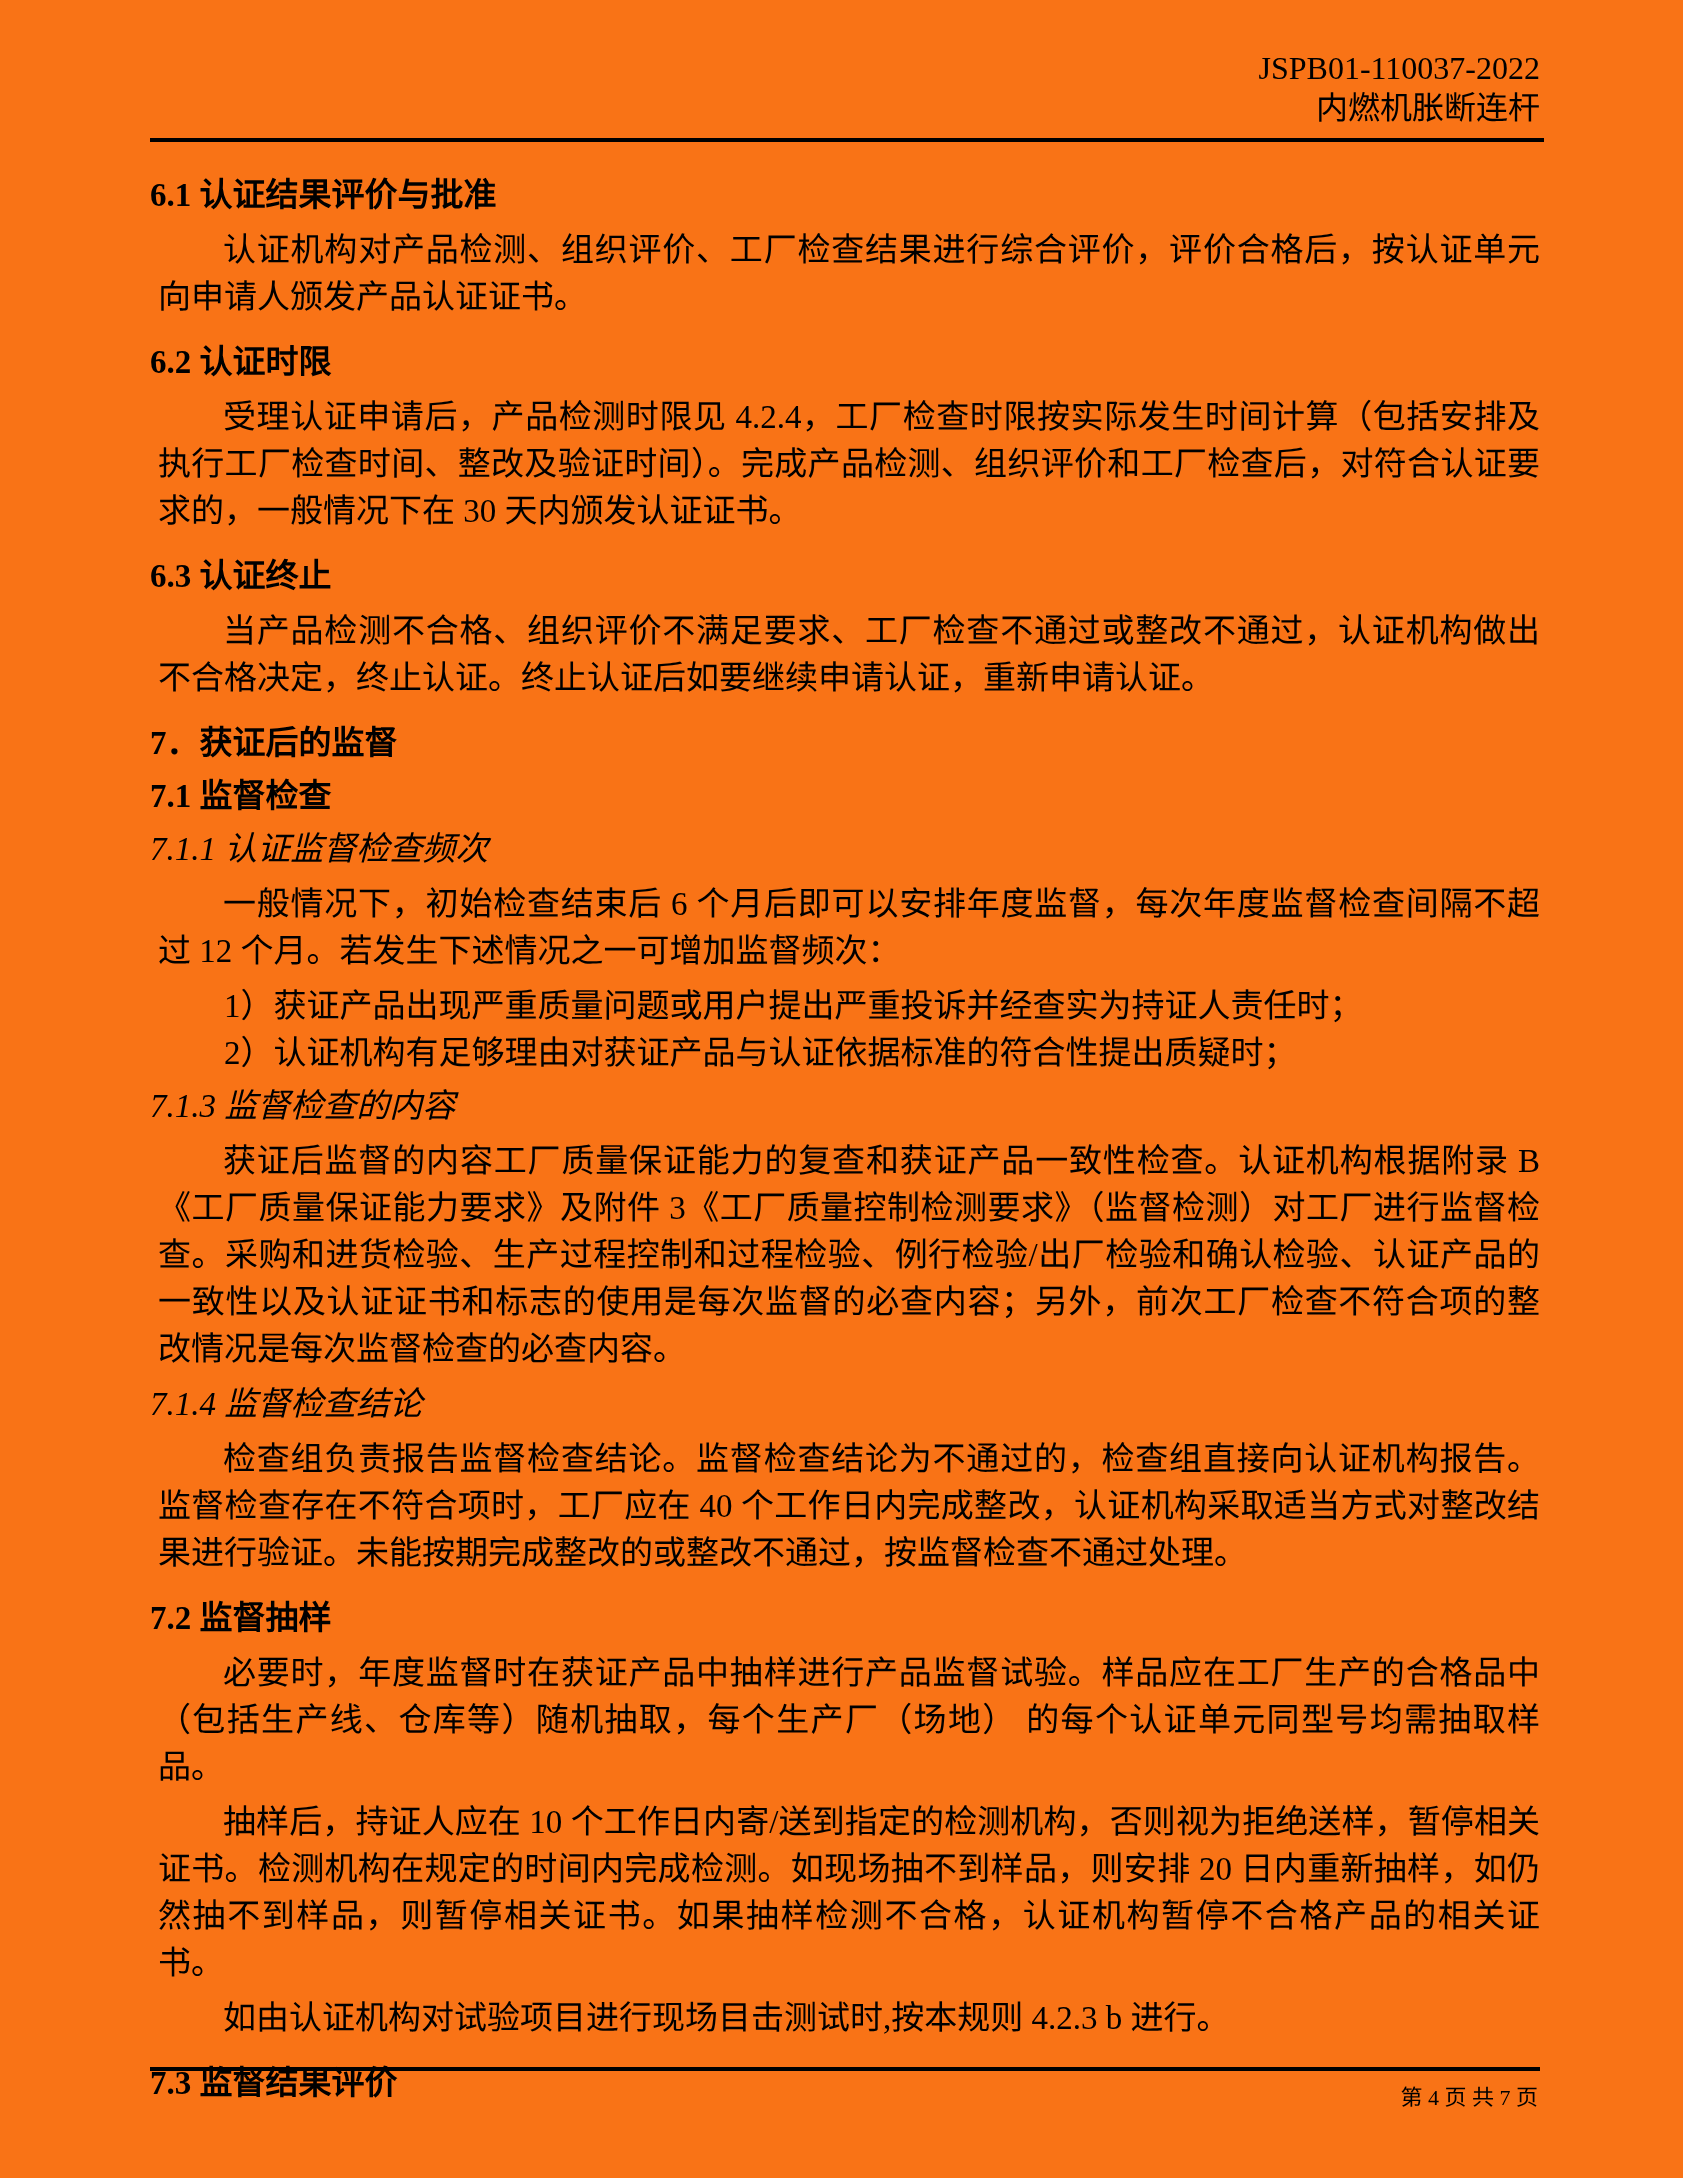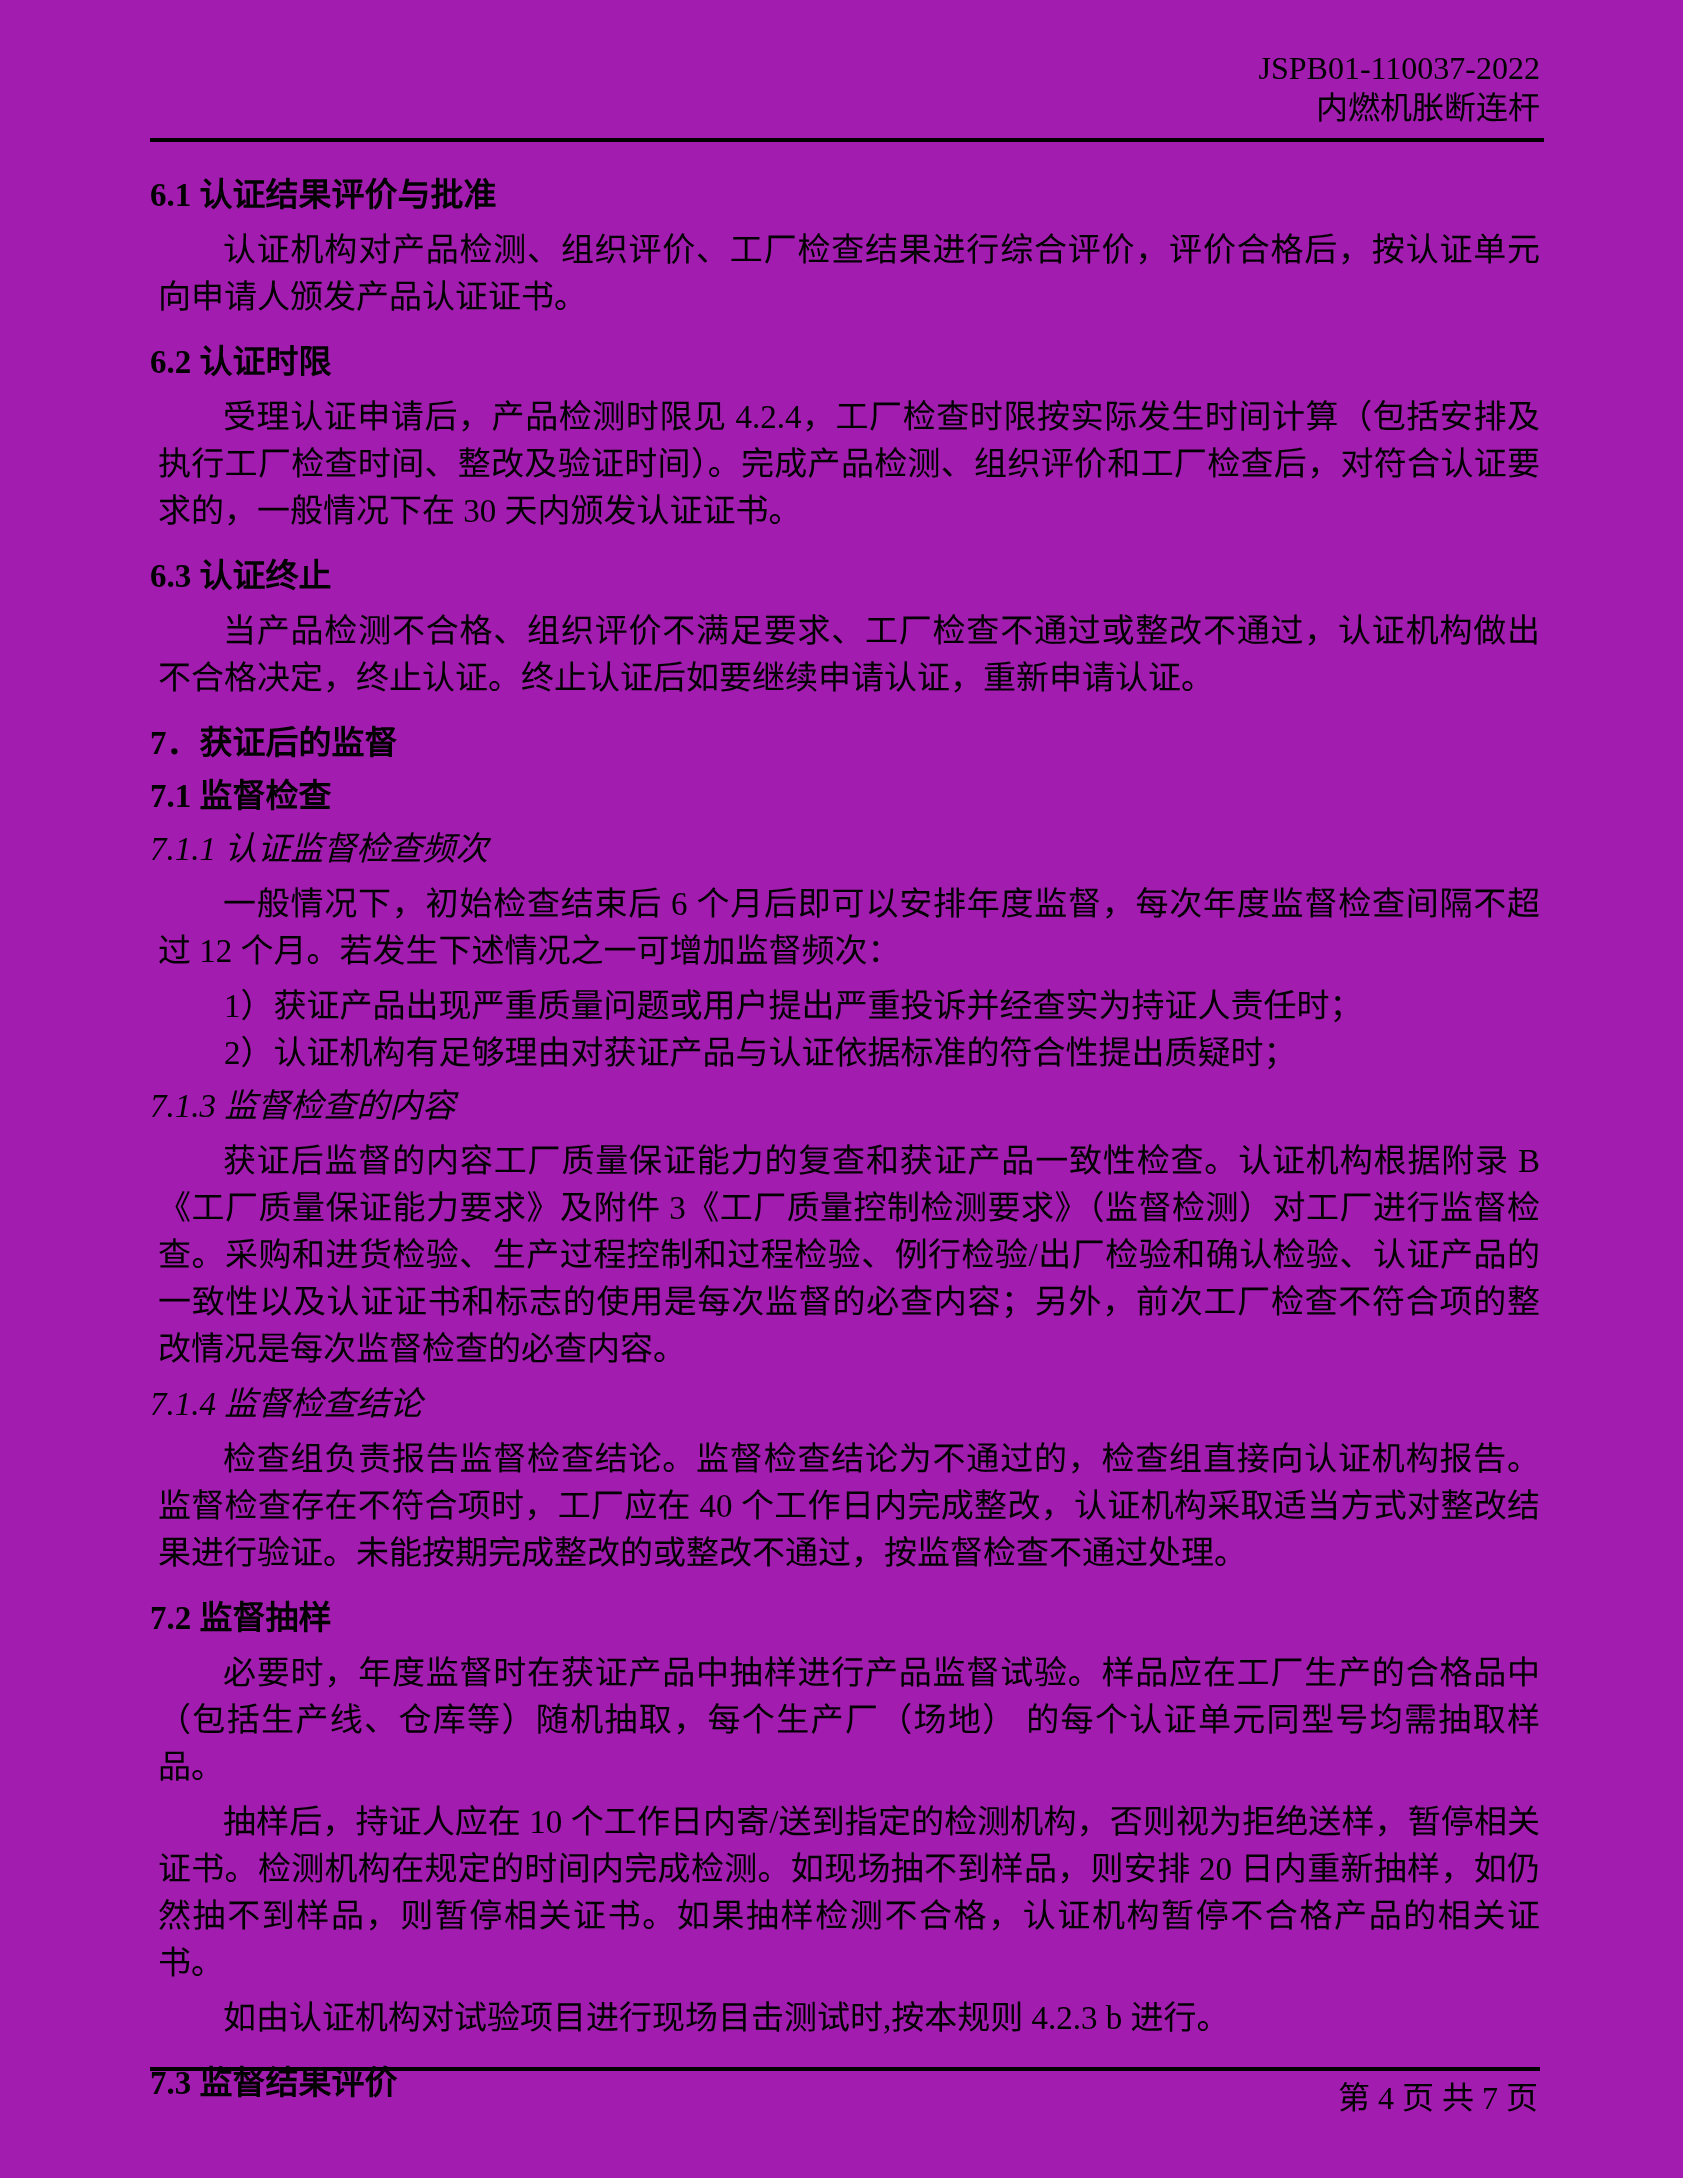--- a/index.html
+++ b/index.html
@@ -4,21 +4,21 @@
 <style>
   html, body {
     margin: 0;
     padding: 0;
     background: #e8e8e8;
   }
   .page {
     position: relative;
     width: 1683px;
     height: 2178px;
-    background: #a21caf;
+    background: #f97316;
     overflow: hidden;
     font-family: "Liberation Serif", "DejaVu Serif", serif;
     color: #000000;
   }
 
   
   .header-block {
     position: absolute;
     top: 48px;
     right: 143px;
@@ -77,21 +77,21 @@
     top: 2067px;
     left: 150px;
     width: 1390px;
     height: 4px;
     background: #000000;
   }
   .footer-page {
     position: absolute;
     top: 2079px;
     right: 145px;
-    font-size: 32px;
+    font-size: 22px;
     line-height: 38px;
     white-space: nowrap;
   }
 </style>
 </head>
 <body>
 
 <div class="page">
 
   <div class="header-block">

